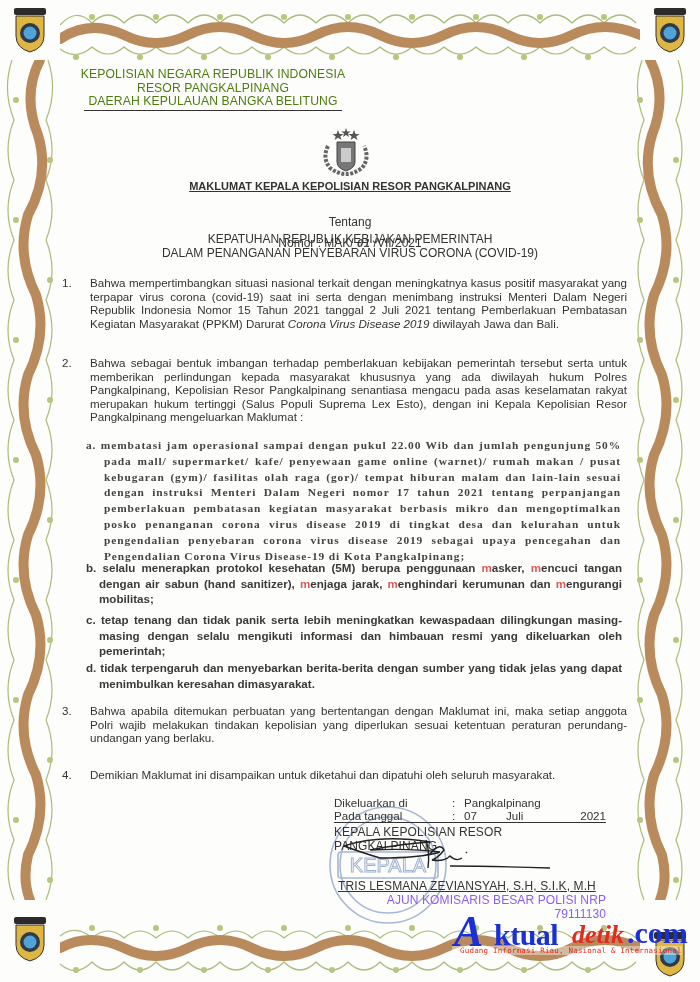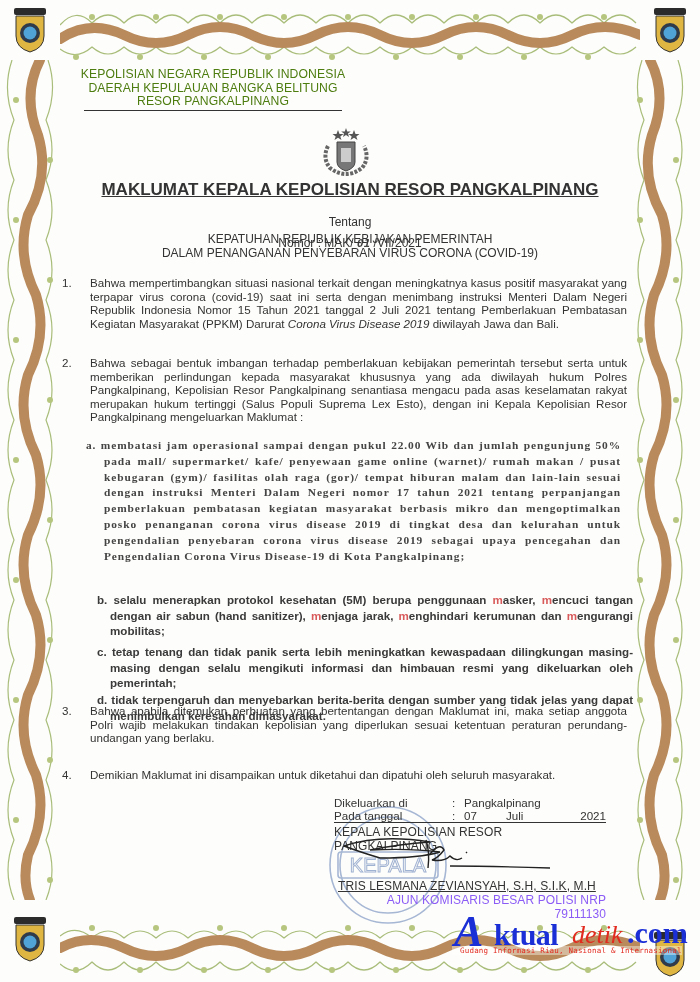--- a/index.html
+++ b/index.html
@@ -18,40 +18,40 @@
   .badge-tr { left: 652px; top: 6px; }
   .badge-bl { left: 12px; top: 915px; }
   .badge-br { left: 652px; top: 930px; }
 
   
   .letterhead { position: absolute; left: 78px; top: 68px; width: 270px; text-align: center; font-size: 12.2px; line-height: 13.5px; color: #4d7c0f; letter-spacing: 0.1px; }
   .letterhead .rule { border-bottom: 1px solid #333; margin: 1px 6px 0 6px; }
   .emblem { position: absolute; left: 318px; top: 128px; width: 56px; height: 48px; }
 
   .title { position: absolute; left: 0; width: 700px; text-align: center; }
-  .doc-title { top: 180px; font-size: 17px; font-weight: bold; text-decoration: underline; color: #333; }
+  .doc-title { top: 180px; font-size: 11px; font-weight: bold; text-decoration: underline; color: #333; }
   .doc-number { top: 196px; font-size: 12px; color: #333; margin-top: 40px; }
   .doc-number .hand { font-family: "DejaVu Sans Mono", monospace; font-style: italic; font-weight: bold; font-size: 11px; color: #444; }
   .doc-about { top: 215px; font-size: 12px; color: #333; }
   .doc-subject { top: 233px; font-size: 12px; line-height: 13.5px; color: #333; }
 
   
   .para { position: absolute; left: 62px; width: 565px; font-size: 11.6px; line-height: 13.6px; color: #333; }
   .para .num { position: absolute; left: 0; top: 0; }
   .para .text { margin-left: 28px; text-align: justify; }
   .para .text i { font-style: italic; }
   .p1 { top: 276px; }
   .p2 { top: 356px; }
   .p3 { top: 704px; }
   .p4 { top: 768px; }
 
   .sub-a { position: absolute; left: 86px; width: 535px; top: 438px; font-family: "Liberation Sans Narrow", "Liberation Sans", sans-serif; font-weight: bold; font-size: 11.4px; line-height: 15.8px; letter-spacing: 0.9px; color: #444; text-align: justify; }
   .sub-a .txt { display: block; padding-left: 18px; text-indent: -18px; font-family: Liberation Serif, serif; }
 
-  .sub-b { position: absolute; left: 97px; width: 536px; font-weight: bold; font-size: 11.6px; line-height: 15.6px; color: #3a3a3a; margin-top: 32px; }
+  .sub-b { position: absolute; left: 86px; width: 536px; font-weight: bold; font-size: 11.6px; line-height: 15.6px; color: #3a3a3a; }
   .sub-b .txt { display: block; padding-left: 13px; text-indent: -13px; text-align: justify; }
   .sub-b .m { color: #d85a5a; }
   .sb { top: 560px; }
   .sc { top: 612px; }
   .sd { top: 660px; }
 
   
   .sig { position: absolute; left: 334px; width: 272px; font-size: 11.6px; color: #333; }
   .sig-row { display: flex; line-height: 13px; }
   .sig-row .k { width: 118px; }
@@ -63,21 +63,21 @@
   .sig-title { margin-top: 2px; font-size: 12px; letter-spacing: 0.1px; }
   .sig-name { position: absolute; left: 338px; top: 879px; width: 270px; font-size: 12px; text-decoration: underline; letter-spacing: 0.1px; color: #333; }
   .sig-rank { position: absolute; left: 336px; top: 893px; width: 270px; font-size: 12px; letter-spacing: 0.1px; color: #8b5cf6; text-align: right; }
   .stamp { position: absolute; left: 318px; top: 800px; width: 140px; height: 130px; }
   .signature { position: absolute; left: 340px; top: 832px; width: 220px; height: 45px; }
 
   
   .watermark { position: absolute; left: 446px; top: 906px; width: 240px; height: 56px; }
   .wm-a { position: absolute; left: 8px; top: 0px; font-family: "Liberation Serif", serif; font-weight: bold; font-style: italic; font-size: 44px; color: #1a2fd6; }
   .wm-ktual { position: absolute; left: 48px; top: 12px; font-family: "Liberation Serif", serif; font-weight: bold; font-size: 30px; color: #1a2fd6; letter-spacing: -0.5px; }
-  .wm-detik { position: absolute; left: 126px; top: 14px; font-family: "Liberation Serif", serif; font-style: italic; font-weight: normal; font-size: 26px; color: #e22a1f; }
+  .wm-detik { position: absolute; left: 126px; top: 14px; font-family: "Liberation Serif", serif; font-style: italic; font-weight: bold; font-size: 26px; color: #e22a1f; }
   .wm-com { position: absolute; left: 181px; top: 10px; font-family: "Liberation Serif", serif; font-weight: bold; font-size: 30px; color: #1a2fd6; text-align: center; }
   .wm-tag { position: absolute; left: 6px; top: 40px; font-family: "DejaVu Sans Mono", monospace; font-size: 7.5px; color: #e22a1f; background: rgba(255,255,255,0.4); white-space: nowrap; letter-spacing: 0.2px; padding-left: 8px; }
 </style>
 </head>
 <body>
 
 <svg class="border-h border-top" viewBox="0 0 580 60" preserveAspectRatio="none">
   <g fill="none" stroke="#a9bd7a" stroke-width="1.2">
     <path d="M0 20 Q16 2 32 18 Q48 2 64 18 Q80 2 96 18 Q112 2 128 18 Q144 2 160 18 Q176 2 192 18 Q208 2 224 18 Q240 2 256 18 Q272 2 288 18 Q304 2 320 18 Q336 2 352 18 Q368 2 384 18 Q400 2 416 18 Q432 2 448 18 Q464 2 480 18 Q496 2 512 18 Q528 2 544 18 Q560 2 576 18"></path>
     <path d="M0 44 Q16 56 32 42 Q48 56 64 42 Q80 56 96 42 Q112 56 128 42 Q144 56 160 42 Q176 56 192 42 Q208 56 224 42 Q240 56 256 42 Q272 56 288 42 Q304 56 320 42 Q336 56 352 42 Q368 56 384 42 Q400 56 416 42 Q432 56 448 42 Q464 56 480 42 Q496 56 512 42 Q528 56 544 42 Q560 56 576 42"></path>
@@ -201,22 +201,22 @@
 </svg>
 <svg class="badge badge-br" viewBox="0 0 36 48">
   <rect x="2" y="2" width="32" height="7" rx="2" fill="#2b2b2b"></rect>
   <path d="M4 10 H32 V30 Q32 42 18 46 Q4 42 4 30 Z" fill="#e0b642" stroke="#333" stroke-width="1"></path>
   <circle cx="18" cy="27" r="10" fill="#2f3b4a"></circle>
   <circle cx="18" cy="27" r="6.5" fill="#4fa3d6"></circle>
 </svg>
 
 <div class="letterhead">
   <div>KEPOLISIAN NEGARA REPUBLIK INDONESIA</div>
+  <div>RESOR PANGKALPINANG</div>
   <div>DAERAH KEPULAUAN BANGKA  BELITUNG</div>
-  <div>RESOR PANGKALPINANG</div>
   <div class="rule"></div>
 </div>
 
 <svg class="emblem" viewBox="0 0 56 48">
   <g fill="#555">
     <polygon points="20,2 21.5,6 25.5,6 22.3,8.4 23.5,12 20,9.8 16.5,12 17.7,8.4 14.5,6 18.5,6"></polygon>
     <polygon points="36,2 37.5,6 41.5,6 38.3,8.4 39.5,12 36,9.8 32.5,12 33.7,8.4 30.5,6 34.5,6"></polygon>
     <polygon points="28,0 29.2,3.5 32.8,3.5 30,5.6 31,9 28,7 25,9 26,5.6 23.2,3.5 26.8,3.5"></polygon>
   </g>
   <path d="M10 18 Q4 30 12 40 Q20 46 28 46 Q36 46 44 40 Q52 30 46 18" fill="none" stroke="#666" stroke-width="4" stroke-dasharray="3 1.5"></path>

